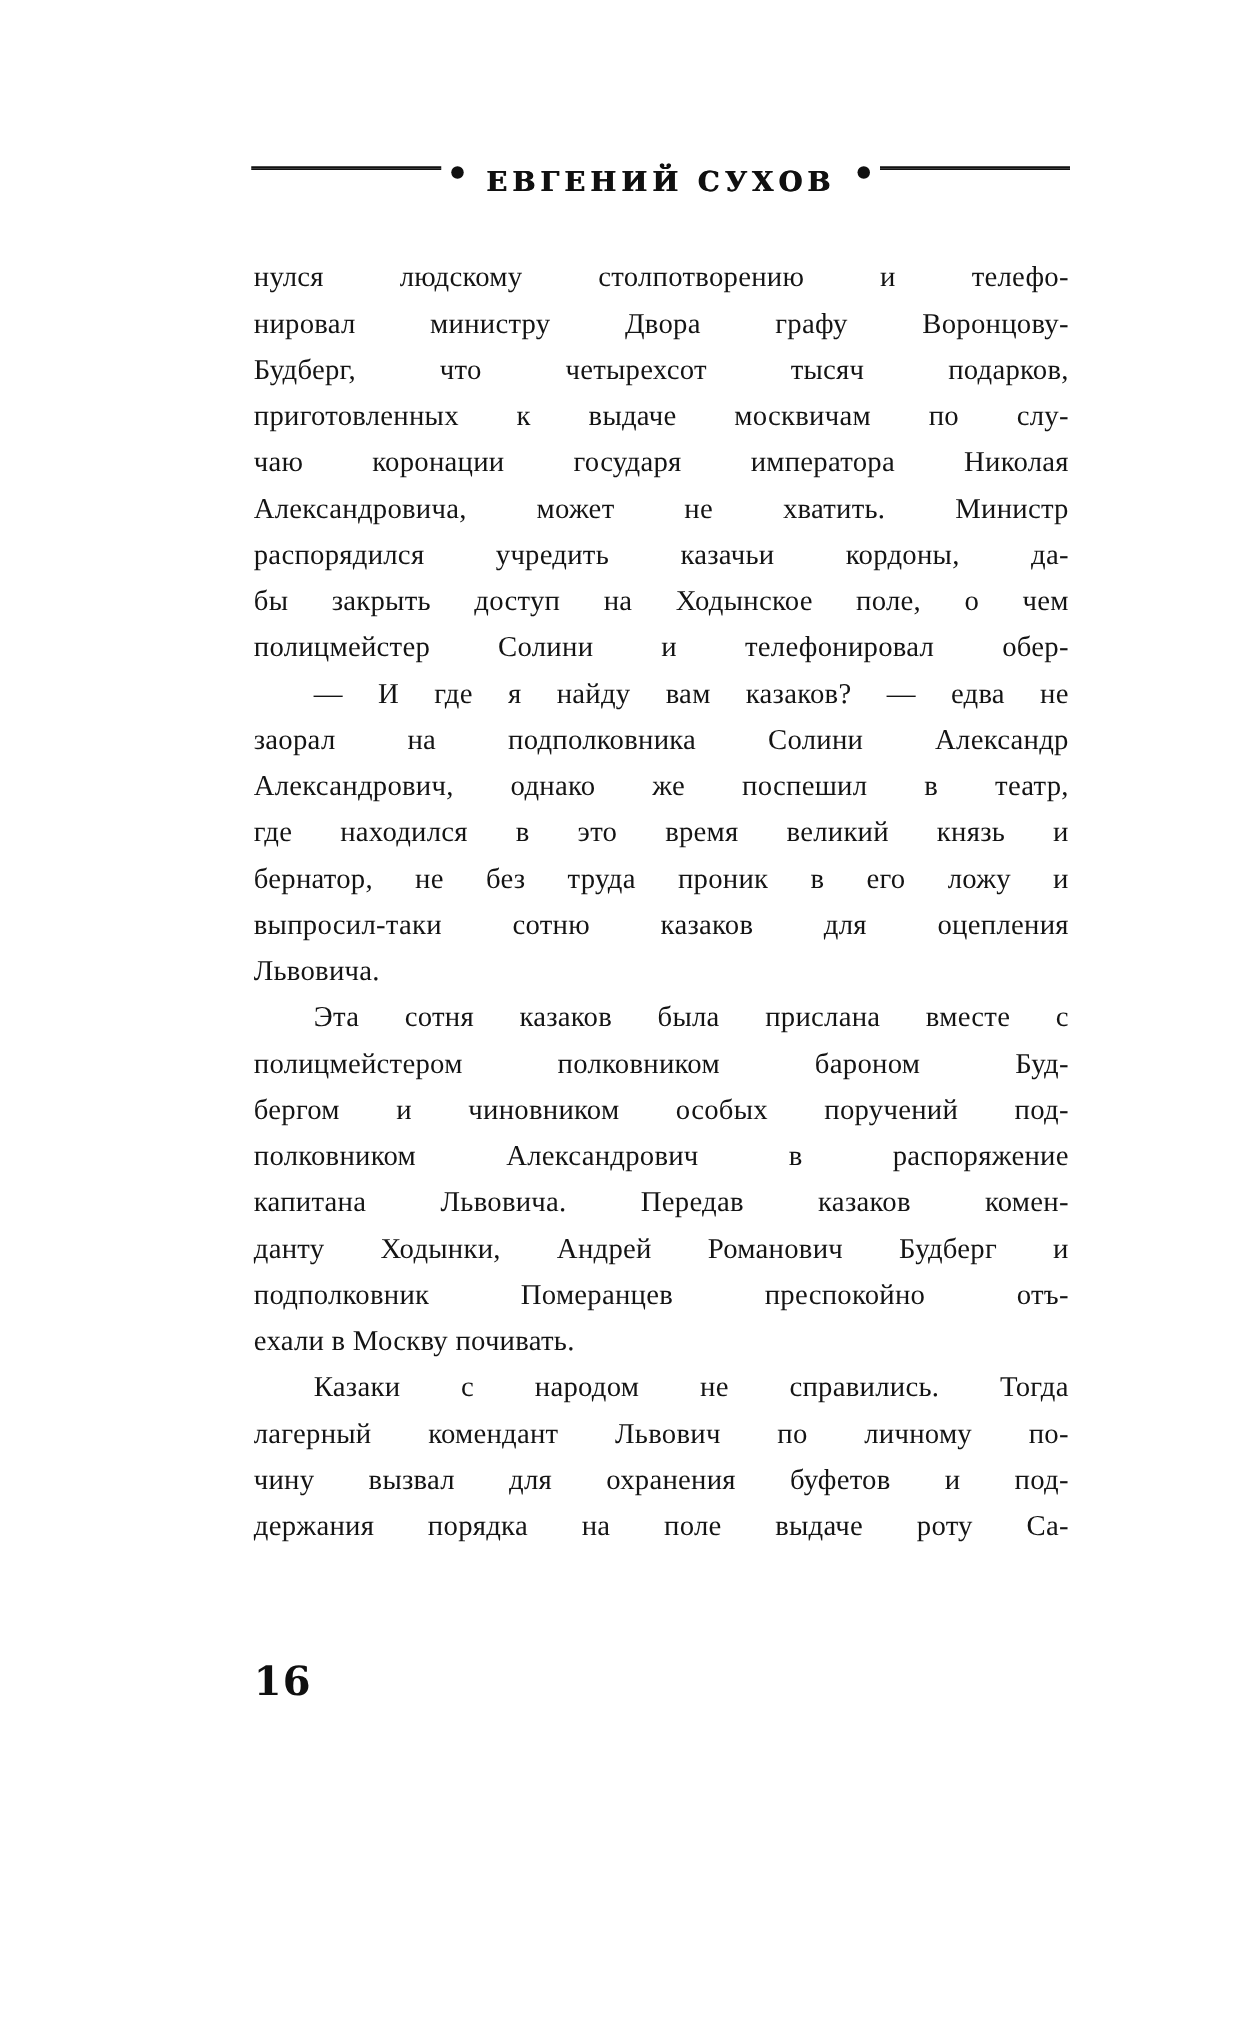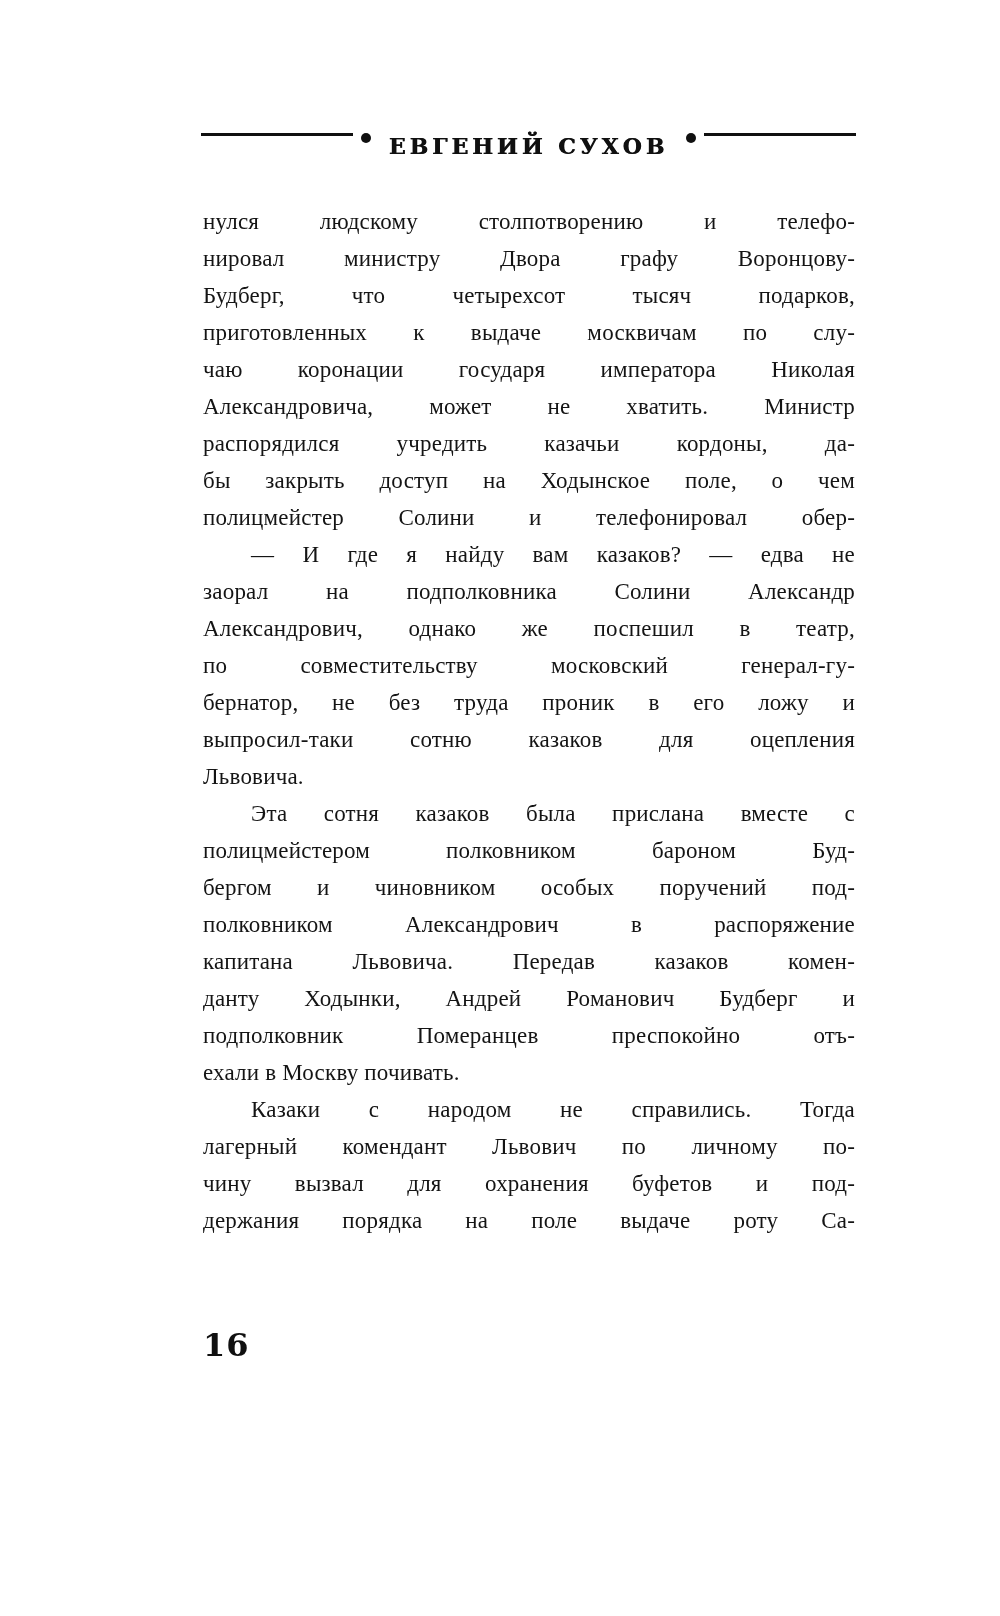--- a/index.html
+++ b/index.html
@@ -110,21 +110,21 @@
         <div class="line">чаю коронации государя императора Николая</div>
         <div class="line">Александровича, может не хватить. Министр</div>
         <div class="line">распорядился учредить казачьи кордоны, да-</div>
         <div class="line">бы закрыть доступ на Ходынское поле, о чем</div>
         <div class="line">полицмейстер Солини и телефонировал обер-</div>
       </div>
       <div class="paragraph">
         <div class="line indent">— И где я найду вам казаков? — едва не</div>
         <div class="line">заорал на подполковника Солини Александр</div>
         <div class="line">Александрович, однако же поспешил в театр,</div>
-        <div class="line">по совместительству московский генерал-гу-</div>
+        <div class="line">где находился в это время великий князь и</div>
         <div class="line">бернатор, не без труда проник в его ложу и</div>
         <div class="line">выпросил-таки сотню казаков для оцепления</div>
         <div class="line last">Львовича.</div>
       </div>
       <div class="paragraph">
         <div class="line indent">Эта сотня казаков была прислана вместе с</div>
         <div class="line">полицмейстером полковником бароном Буд-</div>
         <div class="line">бергом и чиновником особых поручений под-</div>
         <div class="line">полковником Александрович в распоряжение</div>
         <div class="line">капитана Львовича. Передав казаков комен-</div>

